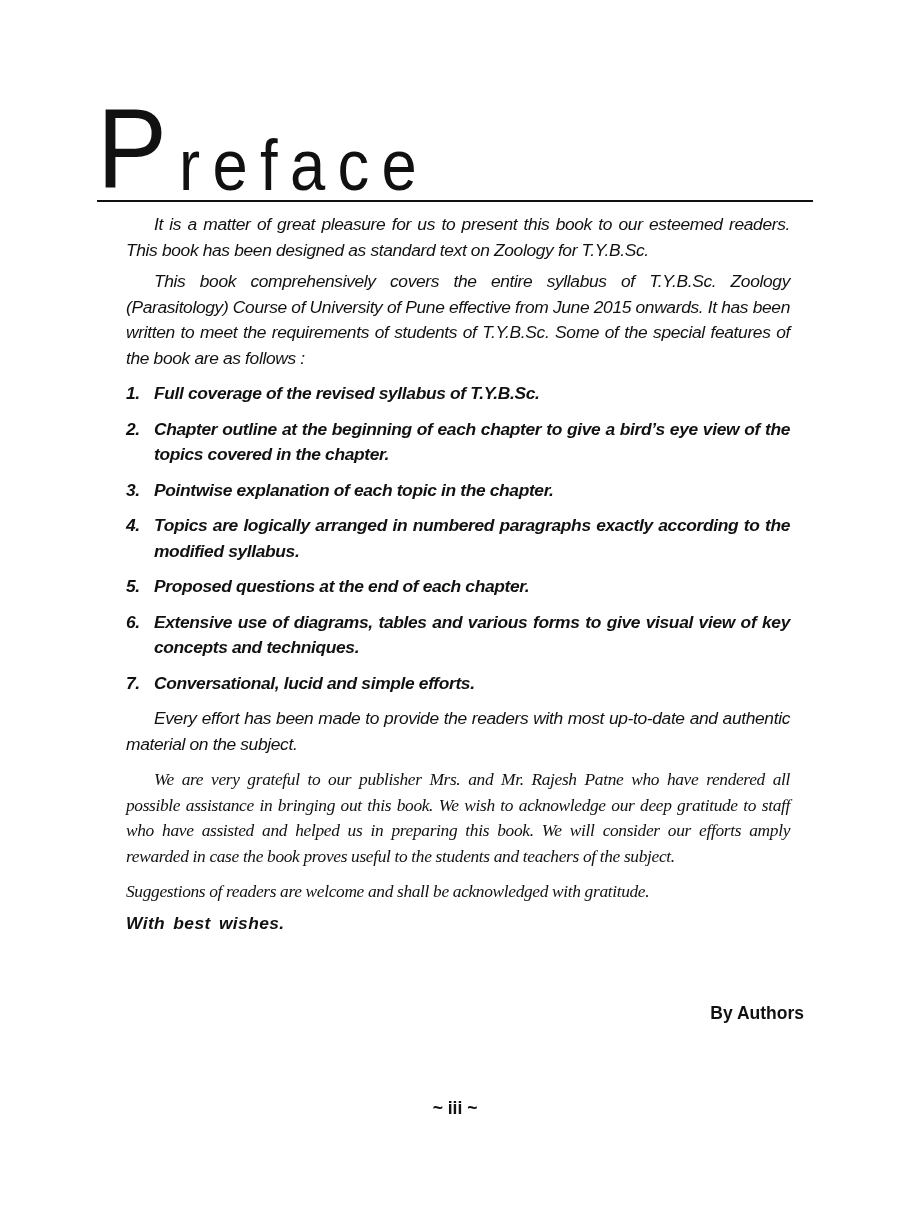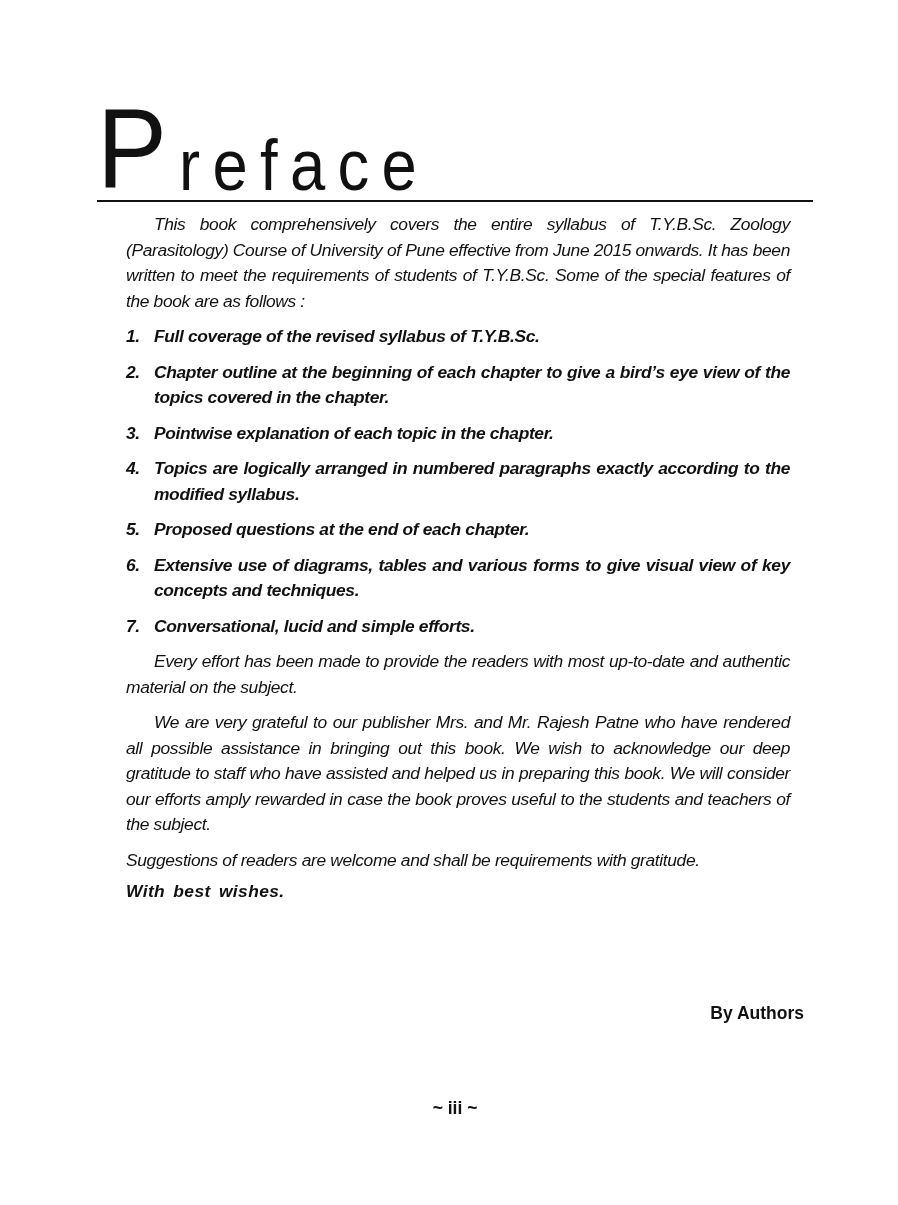--- a/index.html
+++ b/index.html
@@ -71,21 +71,21 @@
     .list-num {
       width: 28px;
       flex: 0 0 28px;
       font-weight: bold;
     }
     .list-text {
       flex: 1;
       text-align: justify;
       font-weight: bold;
     }
-    .p-gap { margin-top: 10px; }
+    .p-gap { margin-top: 10px; font-family: Liberation Serif, serif; }
     .closing {
       font-weight: bold;
       letter-spacing: 0.4px;
       margin-top: 0;
       word-spacing: 3px;
     }
     .signature {
       position: absolute;
       right: 94px;
       top: 1003px;
@@ -105,20 +105,21 @@
   </style>
 </head>
 <body>
 
 <div class="title-wrap">
   <span class="title-cap">P</span>
   <span class="title-rest">reface</span>
 </div>
 
 <div class="content">
+  <p class="para">It is a matter of great pleasure for us to present this book to our esteemed readers. This book has been designed as standard text on Zoology for T.Y.B.Sc.</p>
   <p class="para">This book comprehensively covers the entire syllabus of T.Y.B.Sc. Zoology (Parasitology) Course of University of Pune effective from June 2015 onwards. It has been written to meet the requirements of students of T.Y.B.Sc. Some of the special features of the book are as follows :</p>
 
   <ul class="list">
     <li class="list-item">
       <span class="list-num">1.</span>
       <span class="list-text">Full coverage of the revised syllabus of T.Y.B.Sc.</span>
     </li>
     <li class="list-item">
       <span class="list-num">2.</span>
       <span class="list-text">Chapter outline at the beginning of each chapter to give a bird’s eye view of the topics covered in the chapter.</span>
@@ -140,18 +141,18 @@
       <span class="list-text">Extensive use of diagrams, tables and various forms to give visual view of key concepts and techniques.</span>
     </li>
     <li class="list-item">
       <span class="list-num">7.</span>
       <span class="list-text">Conversational, lucid and simple efforts.</span>
     </li>
   </ul>
 
   <p class="para">Every effort has been made to provide the readers with most up-to-date and authentic material on the subject.</p>
   <p class="para p-gap">We are very grateful to our publisher Mrs. and Mr. Rajesh Patne who have rendered all possible assistance in bringing out this book. We wish to acknowledge our deep gratitude to staff who have assisted and helped us in preparing this book. We will consider our efforts amply rewarded in case the book proves useful to the students and teachers of the subject.</p>
-  <p class="para no-indent p-gap">Suggestions of readers are welcome and shall be requirements with gratitude.</p>
+  <p class="para no-indent p-gap">Suggestions of readers are welcome and shall be acknowledged with gratitude.</p>
   <p class="para no-indent closing">With best wishes.</p>
 </div>
 
 <div class="signature">By Authors</div>
 <div class="page-number">~ iii ~</div>
 
 </body></html>

